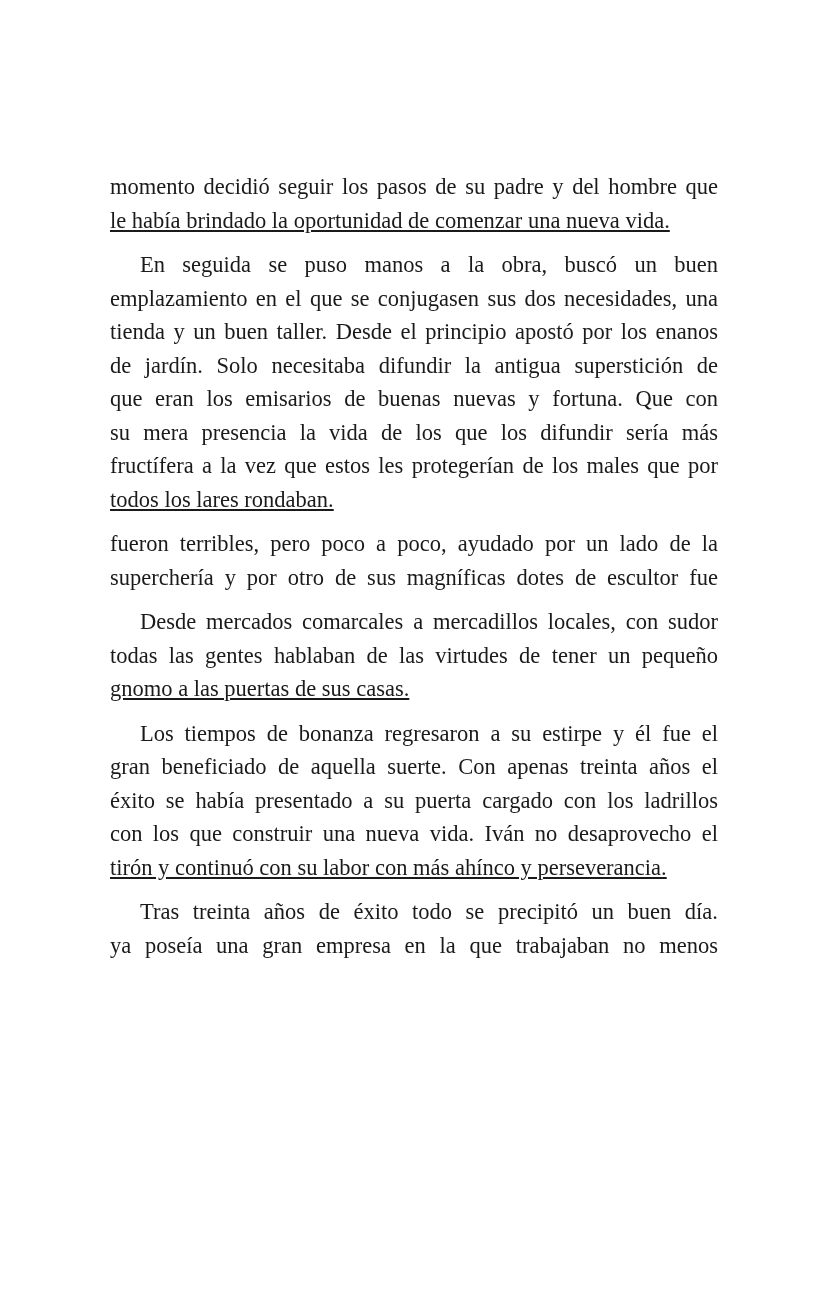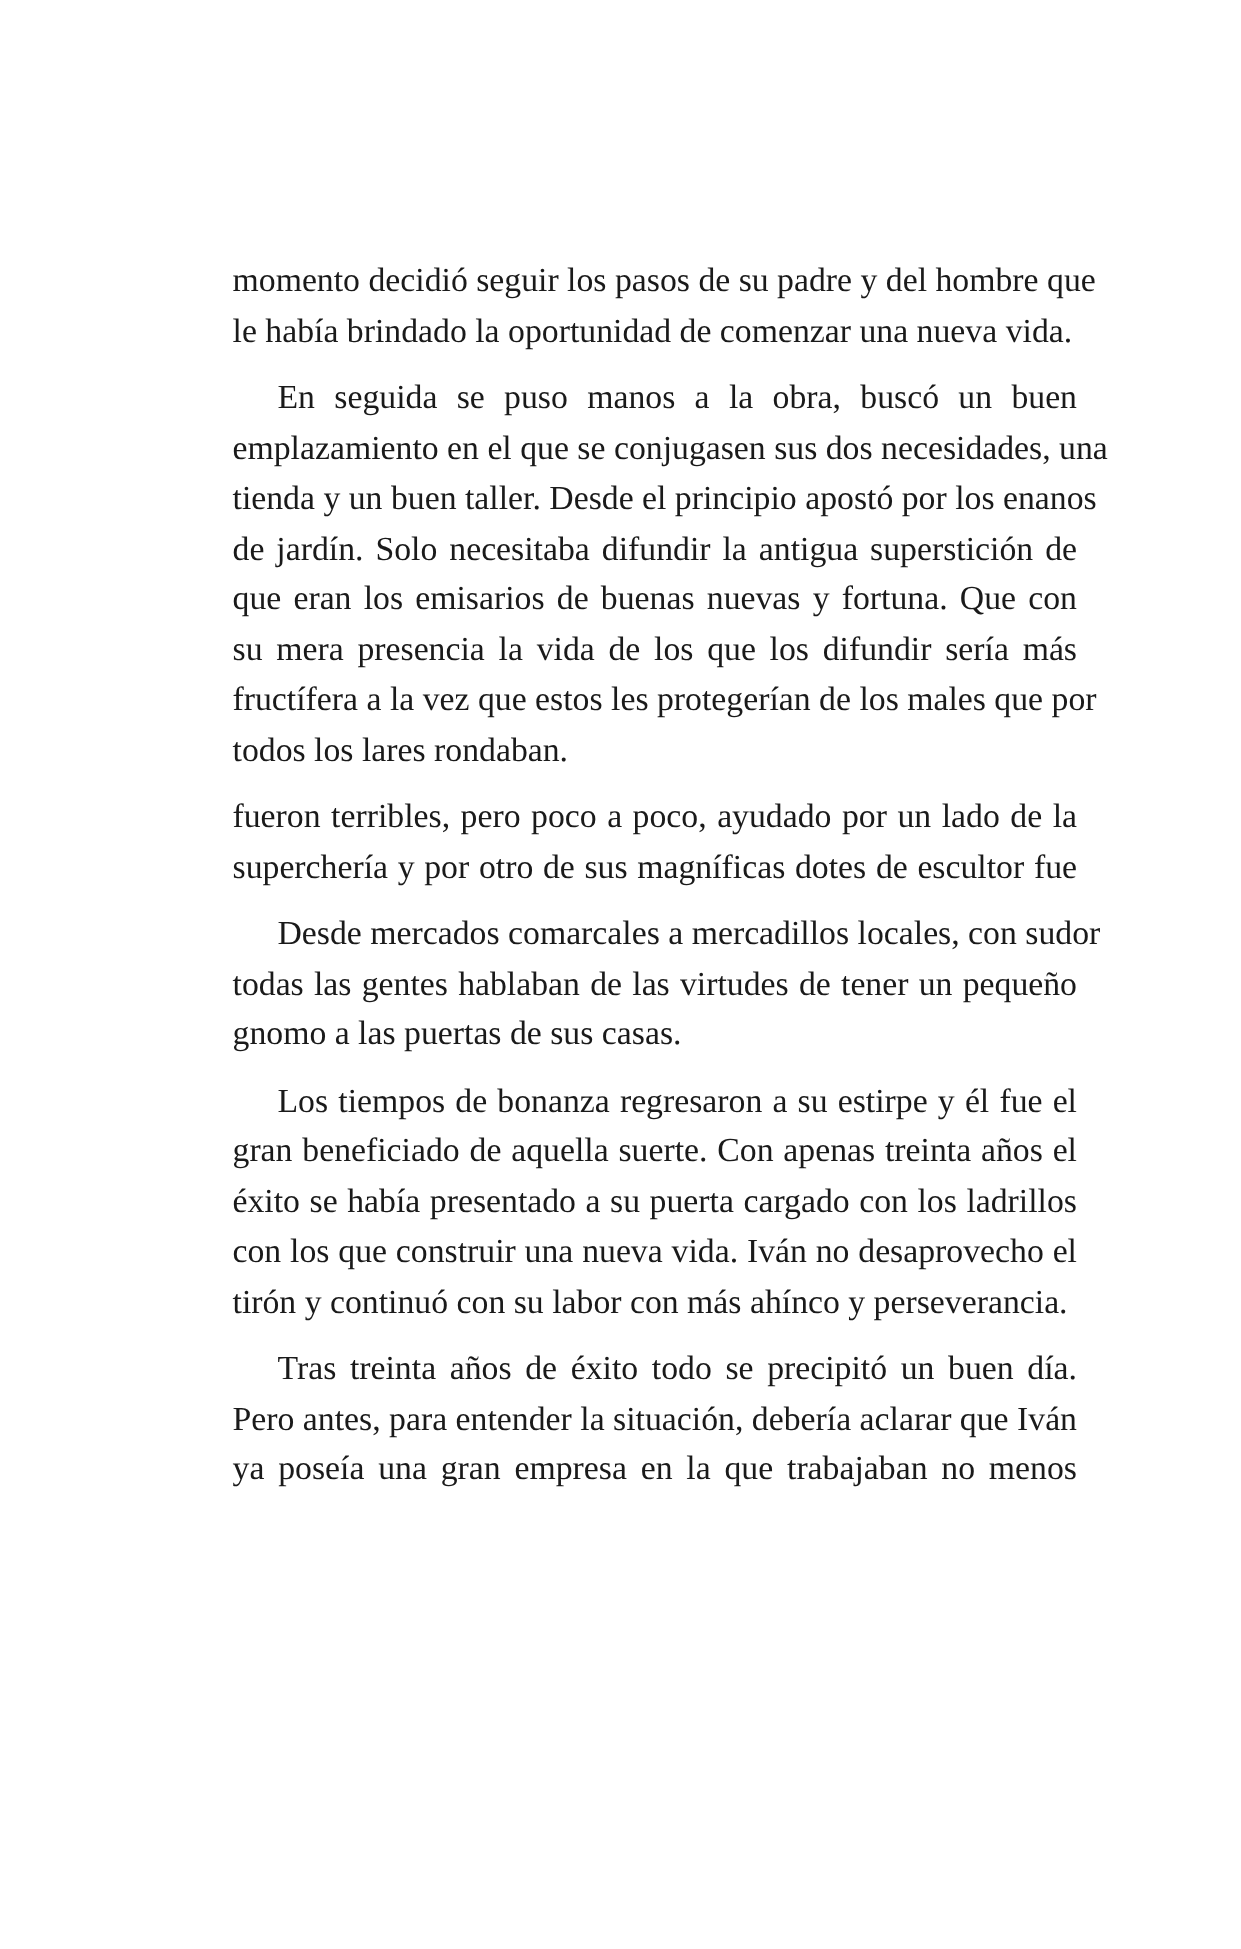--- a/index.html
+++ b/index.html
@@ -5,24 +5,24 @@
   html, body { margin: 0; padding: 0; background: #ffffff; }
   body { width: 827px; height: 1299px; position: relative; overflow: hidden; }
   .page {
     position: absolute; left: 110px; top: 170px; width: 608px;
     font-family: "Liberation Serif", "DejaVu Serif", serif;
     font-size: 22.5px; color: #1a1a1a;
   }
   .para { margin: 0 0 11px 0; }
   .line {
     display: block; height: 33.5px; line-height: 33.5px;
-    text-align: justify; text-align-last: justify; white-space: nowrap; margin-left: 45px;
+    text-align: justify; text-align-last: justify; white-space: nowrap;
   }
   .line.indent { padding-left: 30px; }
-  .line.last { text-align-last: left; }
+  .line.last { text-align-last: left; text-decoration: underline; }
 </style>
 </head>
 <body>
 
 <div class="page" id="page">
     <div class="para">
       <span class="line">momento decidió seguir los pasos de su padre y del hombre que</span>
       <span class="line last">le había brindado la oportunidad de comenzar una nueva vida.</span>
     </div>
     <div class="para">
@@ -46,16 +46,15 @@
     </div>
     <div class="para">
       <span class="line indent">Los tiempos de bonanza regresaron a su estirpe y él fue el</span>
       <span class="line">gran beneficiado de aquella suerte. Con apenas treinta años el</span>
       <span class="line">éxito se había presentado a su puerta cargado con los ladrillos</span>
       <span class="line">con los que construir una nueva vida. Iván no desaprovecho el</span>
       <span class="line last">tirón y continuó con su labor con más ahínco y perseverancia.</span>
     </div>
     <div class="para">
       <span class="line indent">Tras treinta años de éxito todo se precipitó un buen día.</span>
-      <span class="line">Pero antes, para entender la situación, debería aclarar que Iván</span>
       <span class="line">ya poseía una gran empresa en la que trabajaban no menos</span>
     </div>
   </div>
 
 </body></html>

